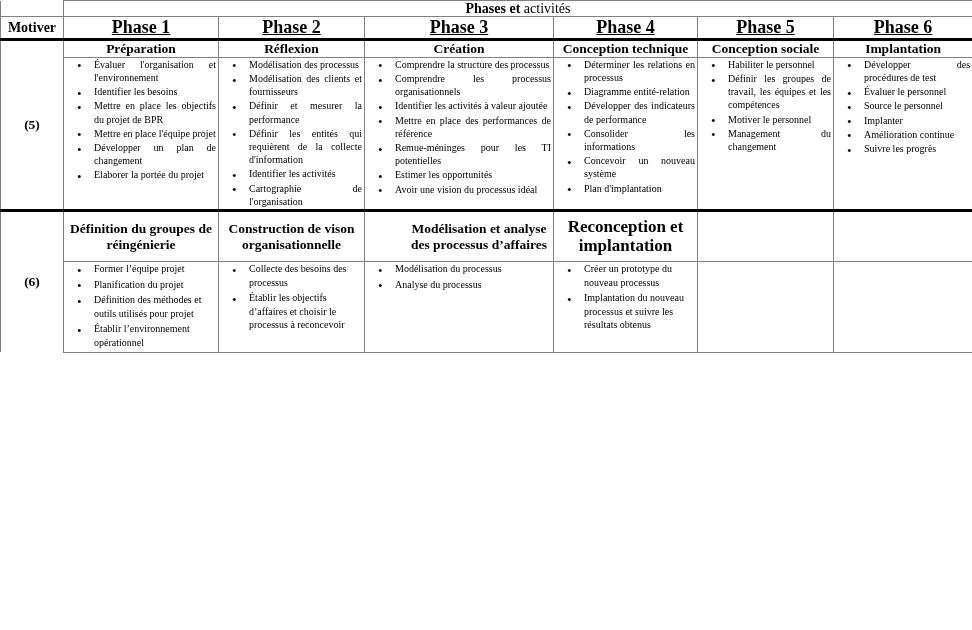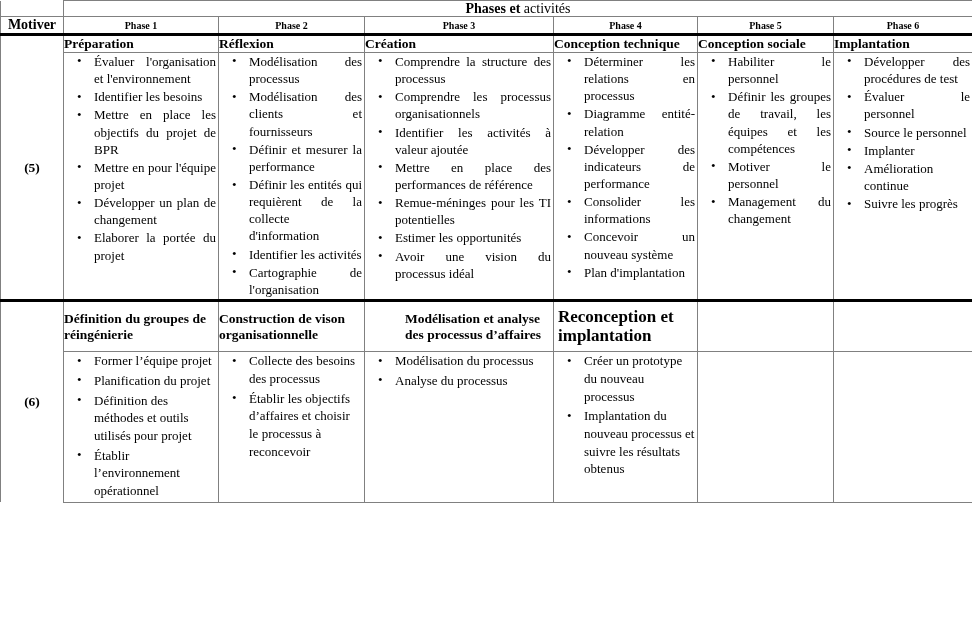--- a/index.html
+++ b/index.html
@@ -60,29 +60,31 @@
     vertical-align: middle !important;
     font-weight: bold;
     font-size: 14px;
     padding: 3px 0 4px 0;
   }
 
   .cell-phase {
     text-align: center;
     vertical-align: middle !important;
     font-weight: bold;
-    font-size: 10px;
+    font-size: 18px;
     padding: 3px 0 4px 0;
     border-bottom: 3px solid #000000 !important;
+    text-decoration: underline;
   }
   .cell-corner.with-thick {
     border-bottom: 3px solid #000000 !important;
   }
 
   .cell-subtitle {
+    text-align: center;
     vertical-align: middle !important;
     font-weight: bold;
     font-size: 13.5px;
     line-height: 1.15;
     padding: 7px 4px 8px 4px;
   }
   .cell-subtitle.big {
     font-size: 17px;
     line-height: 1.12;
     padding: 5px 4px 6px 4px;
@@ -100,21 +102,21 @@
     font-size: 13.5px;
   }
   .cell-source.nolines {
     border-top: none !important;
     border-bottom: none !important;
   }
 
   
   .cell-list {
     padding: 5px 5px 5px 2px;
-    font-size: 13px;
+    font-size: 10px;
   }
   ul.blist {
     margin: 0;
     padding: 0 2px 0 30px;
     list-style: none;
   }
   ul.blist li {
     position: relative;
     margin: 0 0 1px 0;
     line-height: 1.32;
@@ -190,21 +192,21 @@
         <td class="cell-subtitle">Conception sociale</td>
         <td class="cell-subtitle">Implantation</td>
       </tr>
 
       <tr class="r5">
         <td class="cell-list">
           <ul class="blist">
               <li>Évaluer l'organisation et l'environnement</li>
               <li>Identifier les besoins</li>
               <li>Mettre en place les objectifs du projet de BPR</li>
-              <li>Mettre en pour l'équipe projet</li>
+              <li>Mettre en place l'équipe projet</li>
               <li>Développer un plan de changement</li>
               <li>Elaborer la portée du projet</li>
             </ul>
         </td>
         <td class="cell-list">
           <ul class="blist">
               <li>Modélisation des processus</li>
               <li>Modélisation des clients et fournisseurs</li>
               <li>Définir et mesurer la performance</li>
               <li>Définir les entités qui requièrent de la collecte d'information</li>

